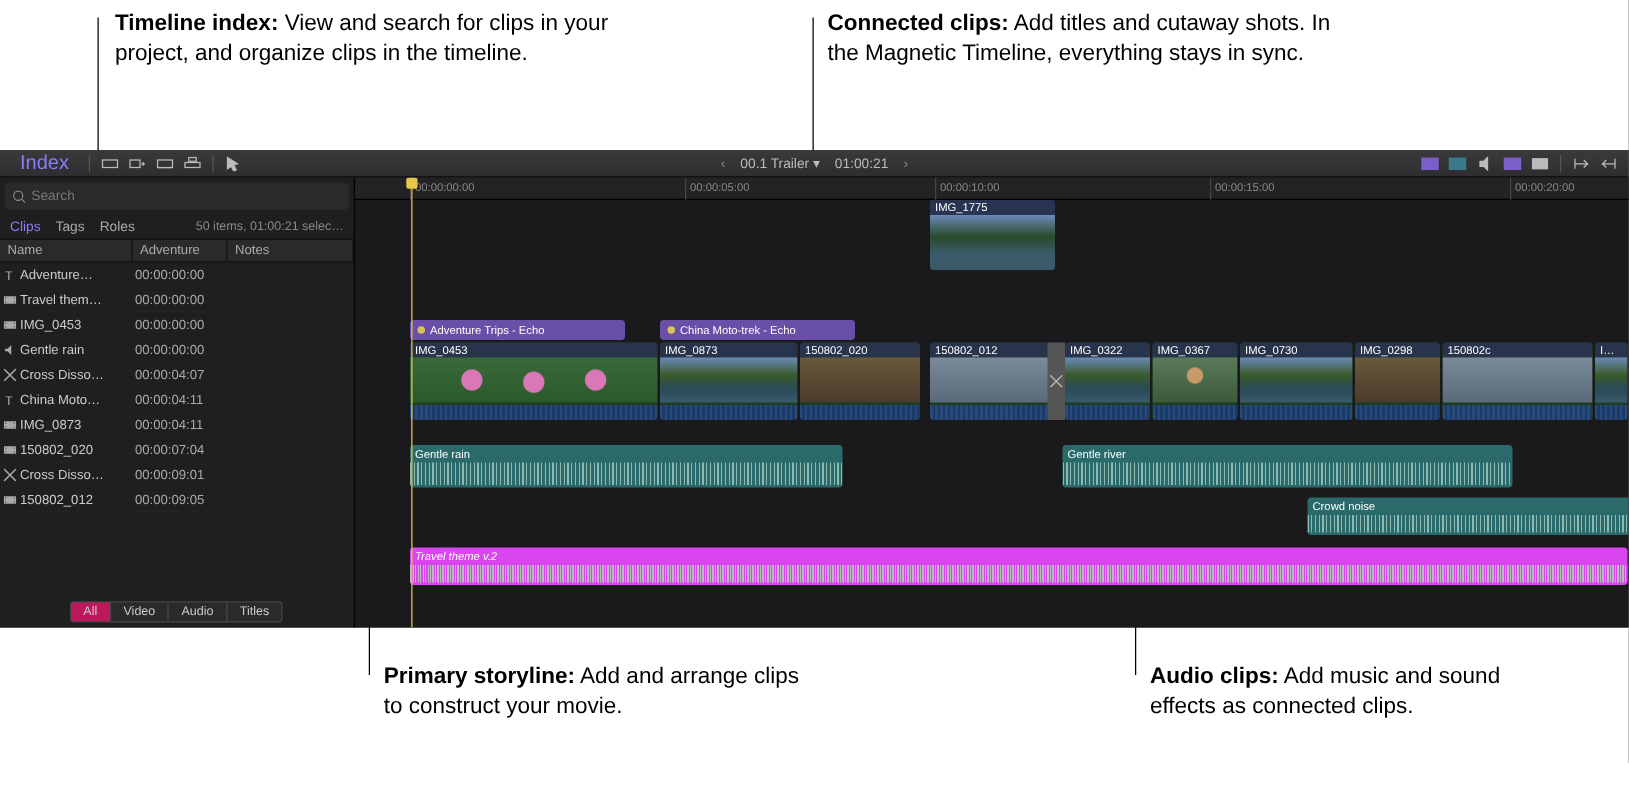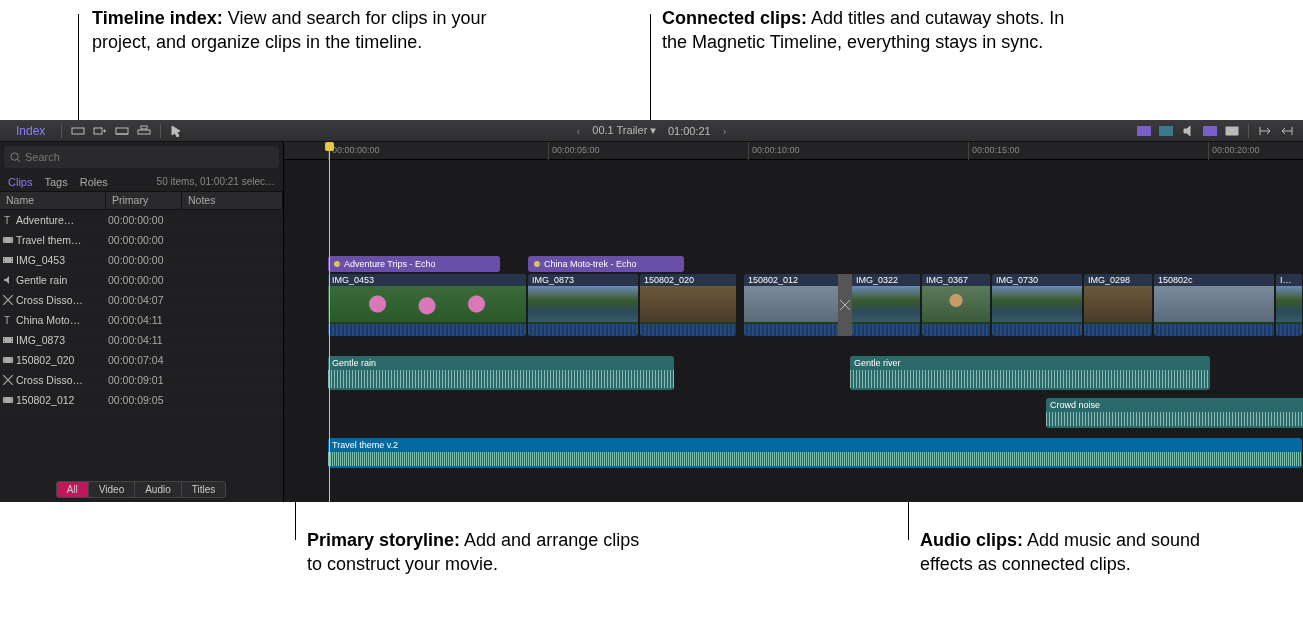--- a/index.html
+++ b/index.html
@@ -44,21 +44,21 @@
     background: linear-gradient(#3a3a3c,#2e2e30);
     border-bottom: 1px solid #111;
     display: flex;
     align-items: center;
     padding: 0 8px;
     gap: 6px;
   }
   .toolbar .sep { width:1px; height:14px; background:#555; margin:0 2px;}
   .index-btn {
     color: #8a7dff;
-    font-size: 12px;
+    font-size: 16px;
     padding: 0 8px;
   }
   .tb-icon {
     width:16px;height:14px;
     display:flex;align-items:center;justify-content:center;
     color:#bbb;
   }
   .tb-icon svg{width:14px;height:12px;stroke:#bbb;fill:none;stroke-width:1;}
   .toolbar-center{
     position:absolute;left:50%;transform:translateX(-50%);
@@ -171,21 +171,21 @@
     background:repeating-linear-gradient(90deg,#2a4a7a 0 2px,#1a3a6a 2px 4px);
   }
   .connected-clip{background:#2a4a6a;}
   .connected-clip .thumb{
     position:absolute;top:12px;left:0;right:0;bottom:0;
     background:linear-gradient(#6a8ab8 0%,#2a4a2a 40%,#3a5a6a 70%);
   }
   .audio-clip{
     background:#2a6a6a;padding:2px 4px;
   }
-  .audio-clip.green{background:#0369a1;}
+  .audio-clip.green{background:#d946ef;font-style:italic;}
   .audio-clip .wave{
     position:absolute;top:14px;left:0;right:0;bottom:2px;
     background:repeating-linear-gradient(90deg,rgba(180,220,210,.7) 0 1px,transparent 1px 3px);
   }
   .audio-clip.green .wave{
     background:repeating-linear-gradient(90deg,rgba(180,230,180,.7) 0 1px,transparent 1px 2px);
   }
   .trans-marker{
     position:absolute;width:14px;background:#555;top:0;bottom:0;
     display:flex;align-items:center;justify-content:center;
@@ -302,21 +302,21 @@
         <span style="color:#777;">Search</span>
       </div>
       <div class="tabs">
         <span class="tab active">Clips</span>
         <span class="tab">Tags</span>
         <span class="tab">Roles</span>
         <span class="status">50 items, 01:00:21 selec…</span>
       </div>
       <div class="cols">
         <div class="col-name">Name</div>
-        <div class="col-pos">Primary</div>
+        <div class="col-pos">Adventure</div>
         <div class="col-notes">Notes</div>
       </div>
       <div class="rows" id="rows">
           <div class="row">
             <span class="ic">
               <svg viewBox="0 0 10 10">
                 <text x="1" y="9" font-size="10" fill="#aaa">T</text>
               </svg>
             </span>
             <span class="nm">Adventure…</span>
@@ -436,20 +436,26 @@
       <div class="ruler" id="ruler">
           <span class="tick" style="left: 48px;">00:00:00:00</span>
           <span class="tick" style="left: 268px;">00:00:05:00</span>
           <span class="tick" style="left: 468px;">00:00:10:00</span>
           <span class="tick" style="left: 688px;">00:00:15:00</span>
           <span class="tick" style="left: 928px;">00:00:20:00</span>
         </div>
       <div class="playhead" id="playhead" style="left: 45px;"></div>
       <div class="lanes">
 
+        <div class="lane" style="top:0;height:56px;" id="lane-connected">
+            <div class="clip connected-clip" style="left: 460px; width: 100px;">
+              <div class="lbl">IMG_1775</div>
+              <div class="thumb"></div>
+            </div>
+          </div>
 
         <div class="lane" style="top:96px;height:16px;" id="lane-titles">
             <div class="clip title-clip" style="left: 44px; width: 172px;">
               <span>Adventure Trips - Echo</span>
             </div>
             <div class="clip title-clip" style="left: 244px; width: 156px;">
               <span>China Moto-trek - Echo</span>
             </div>
           </div>
 

